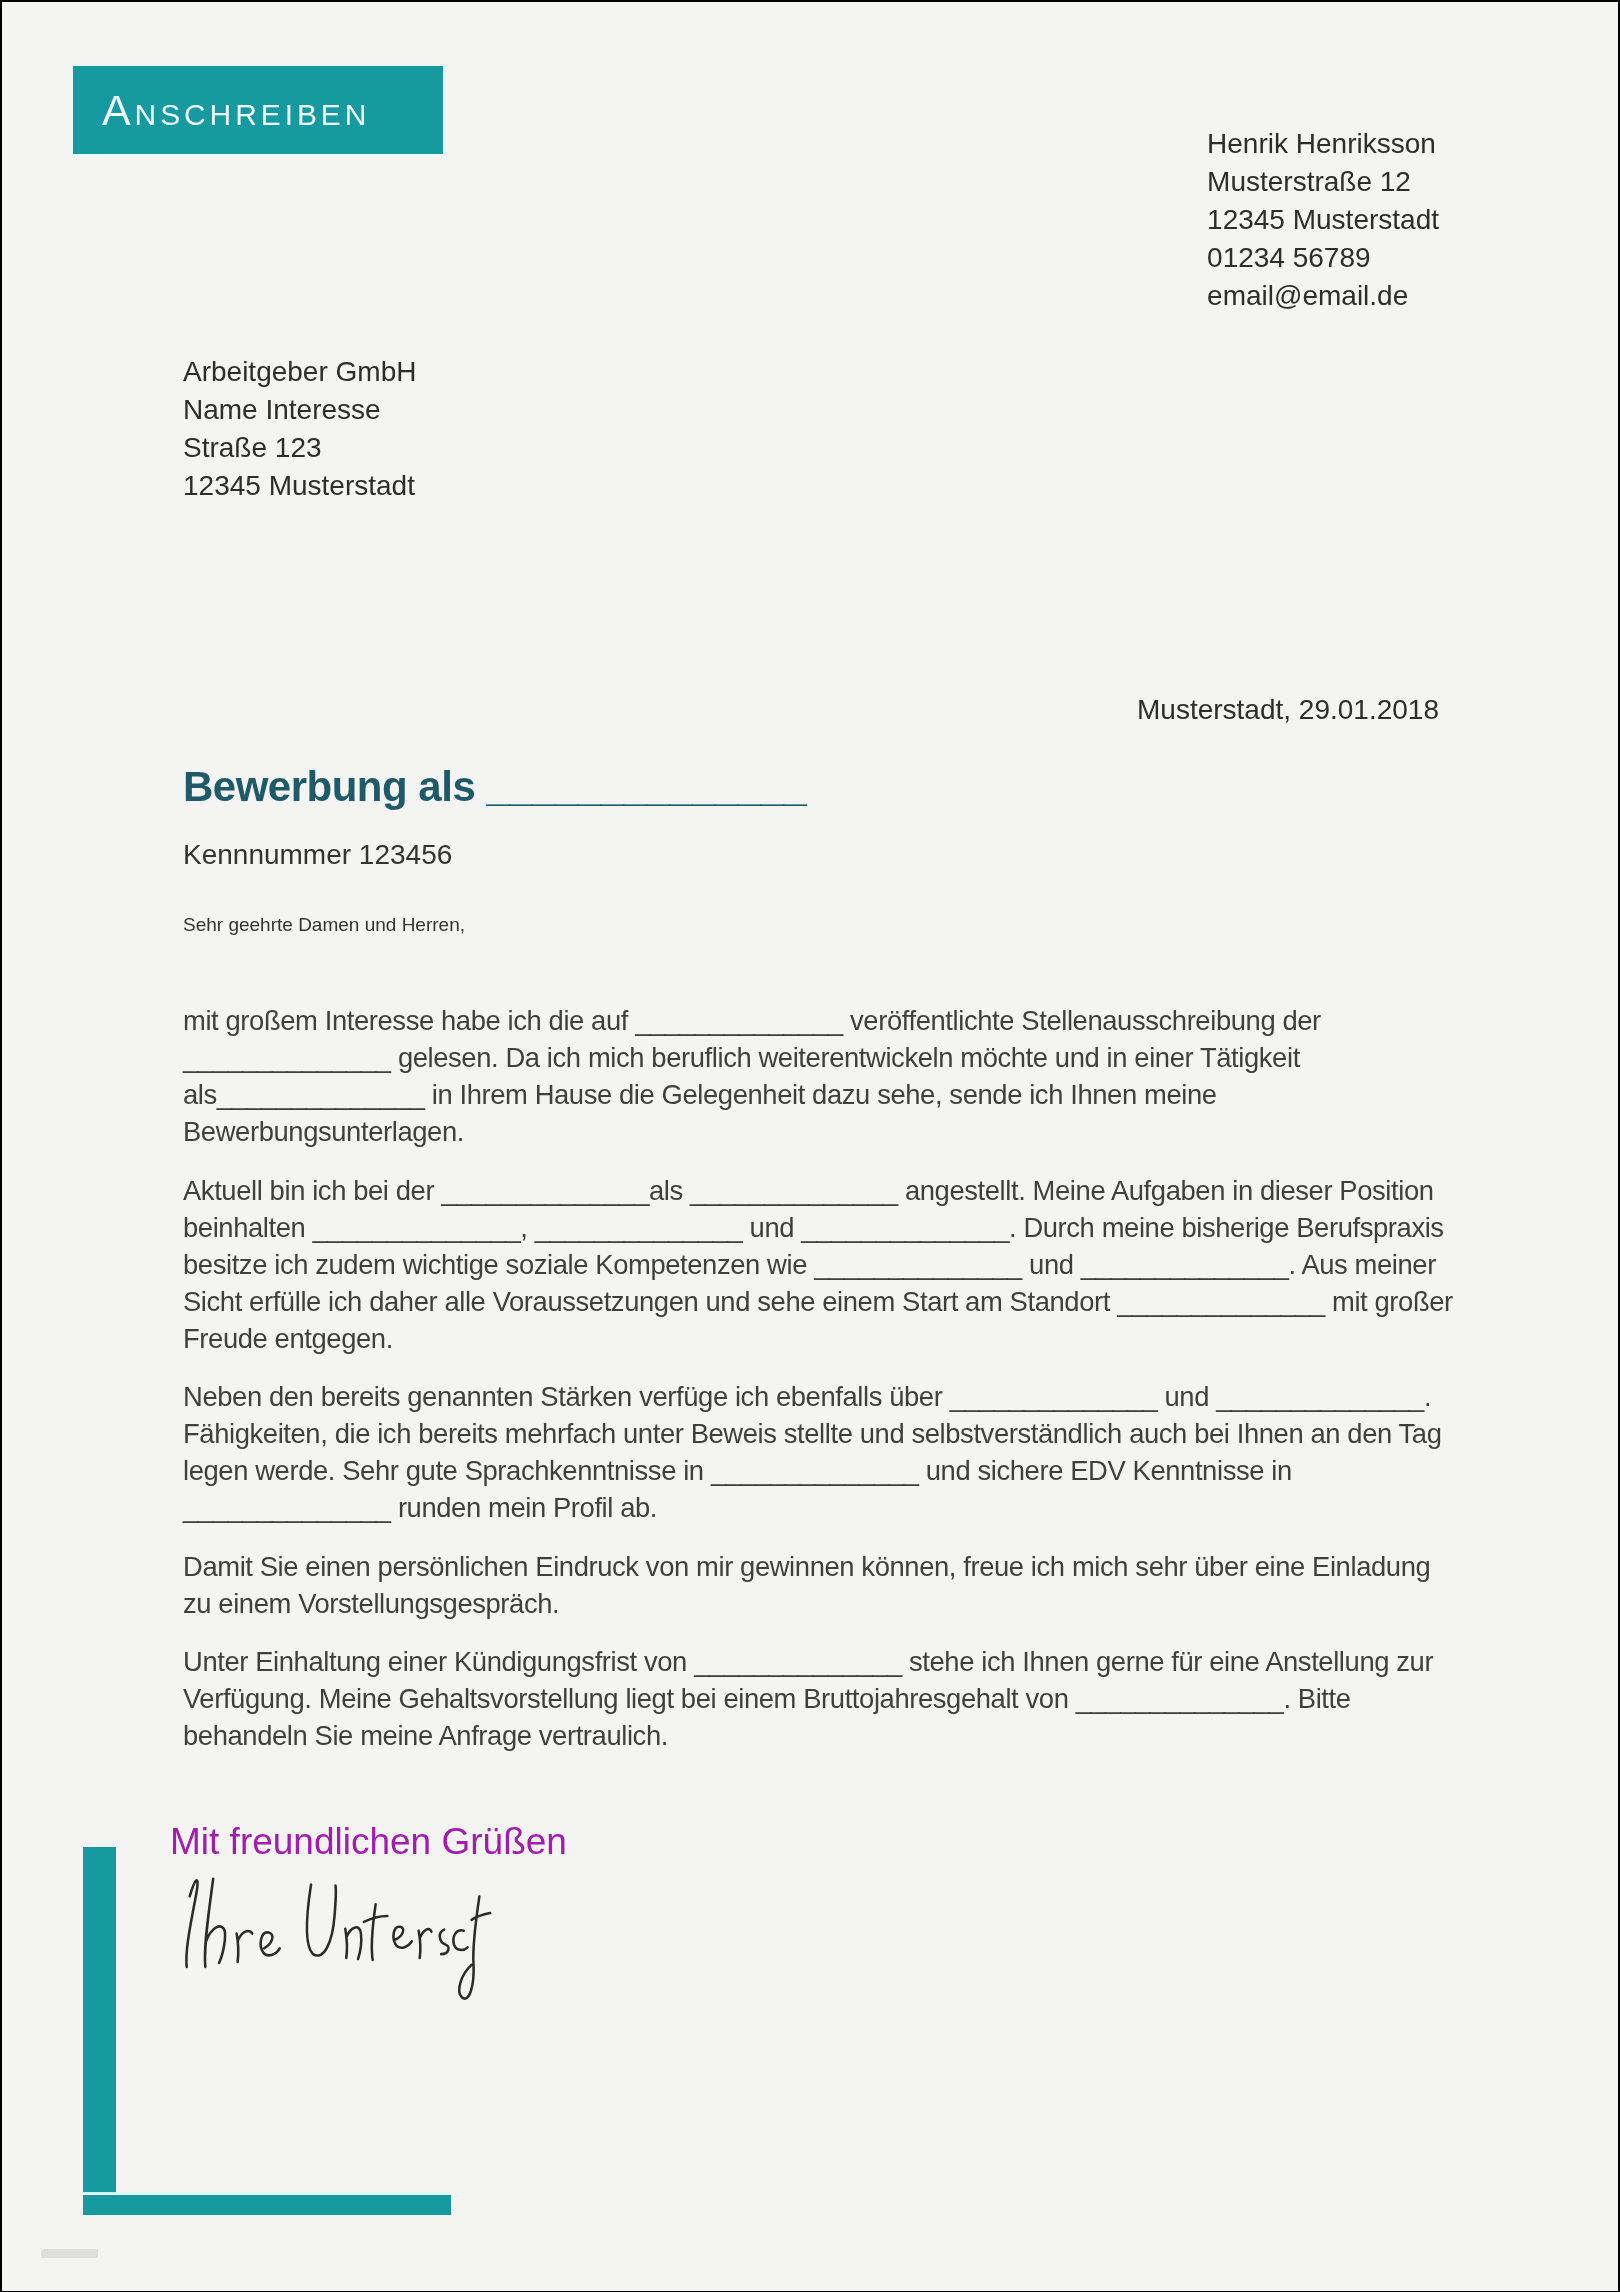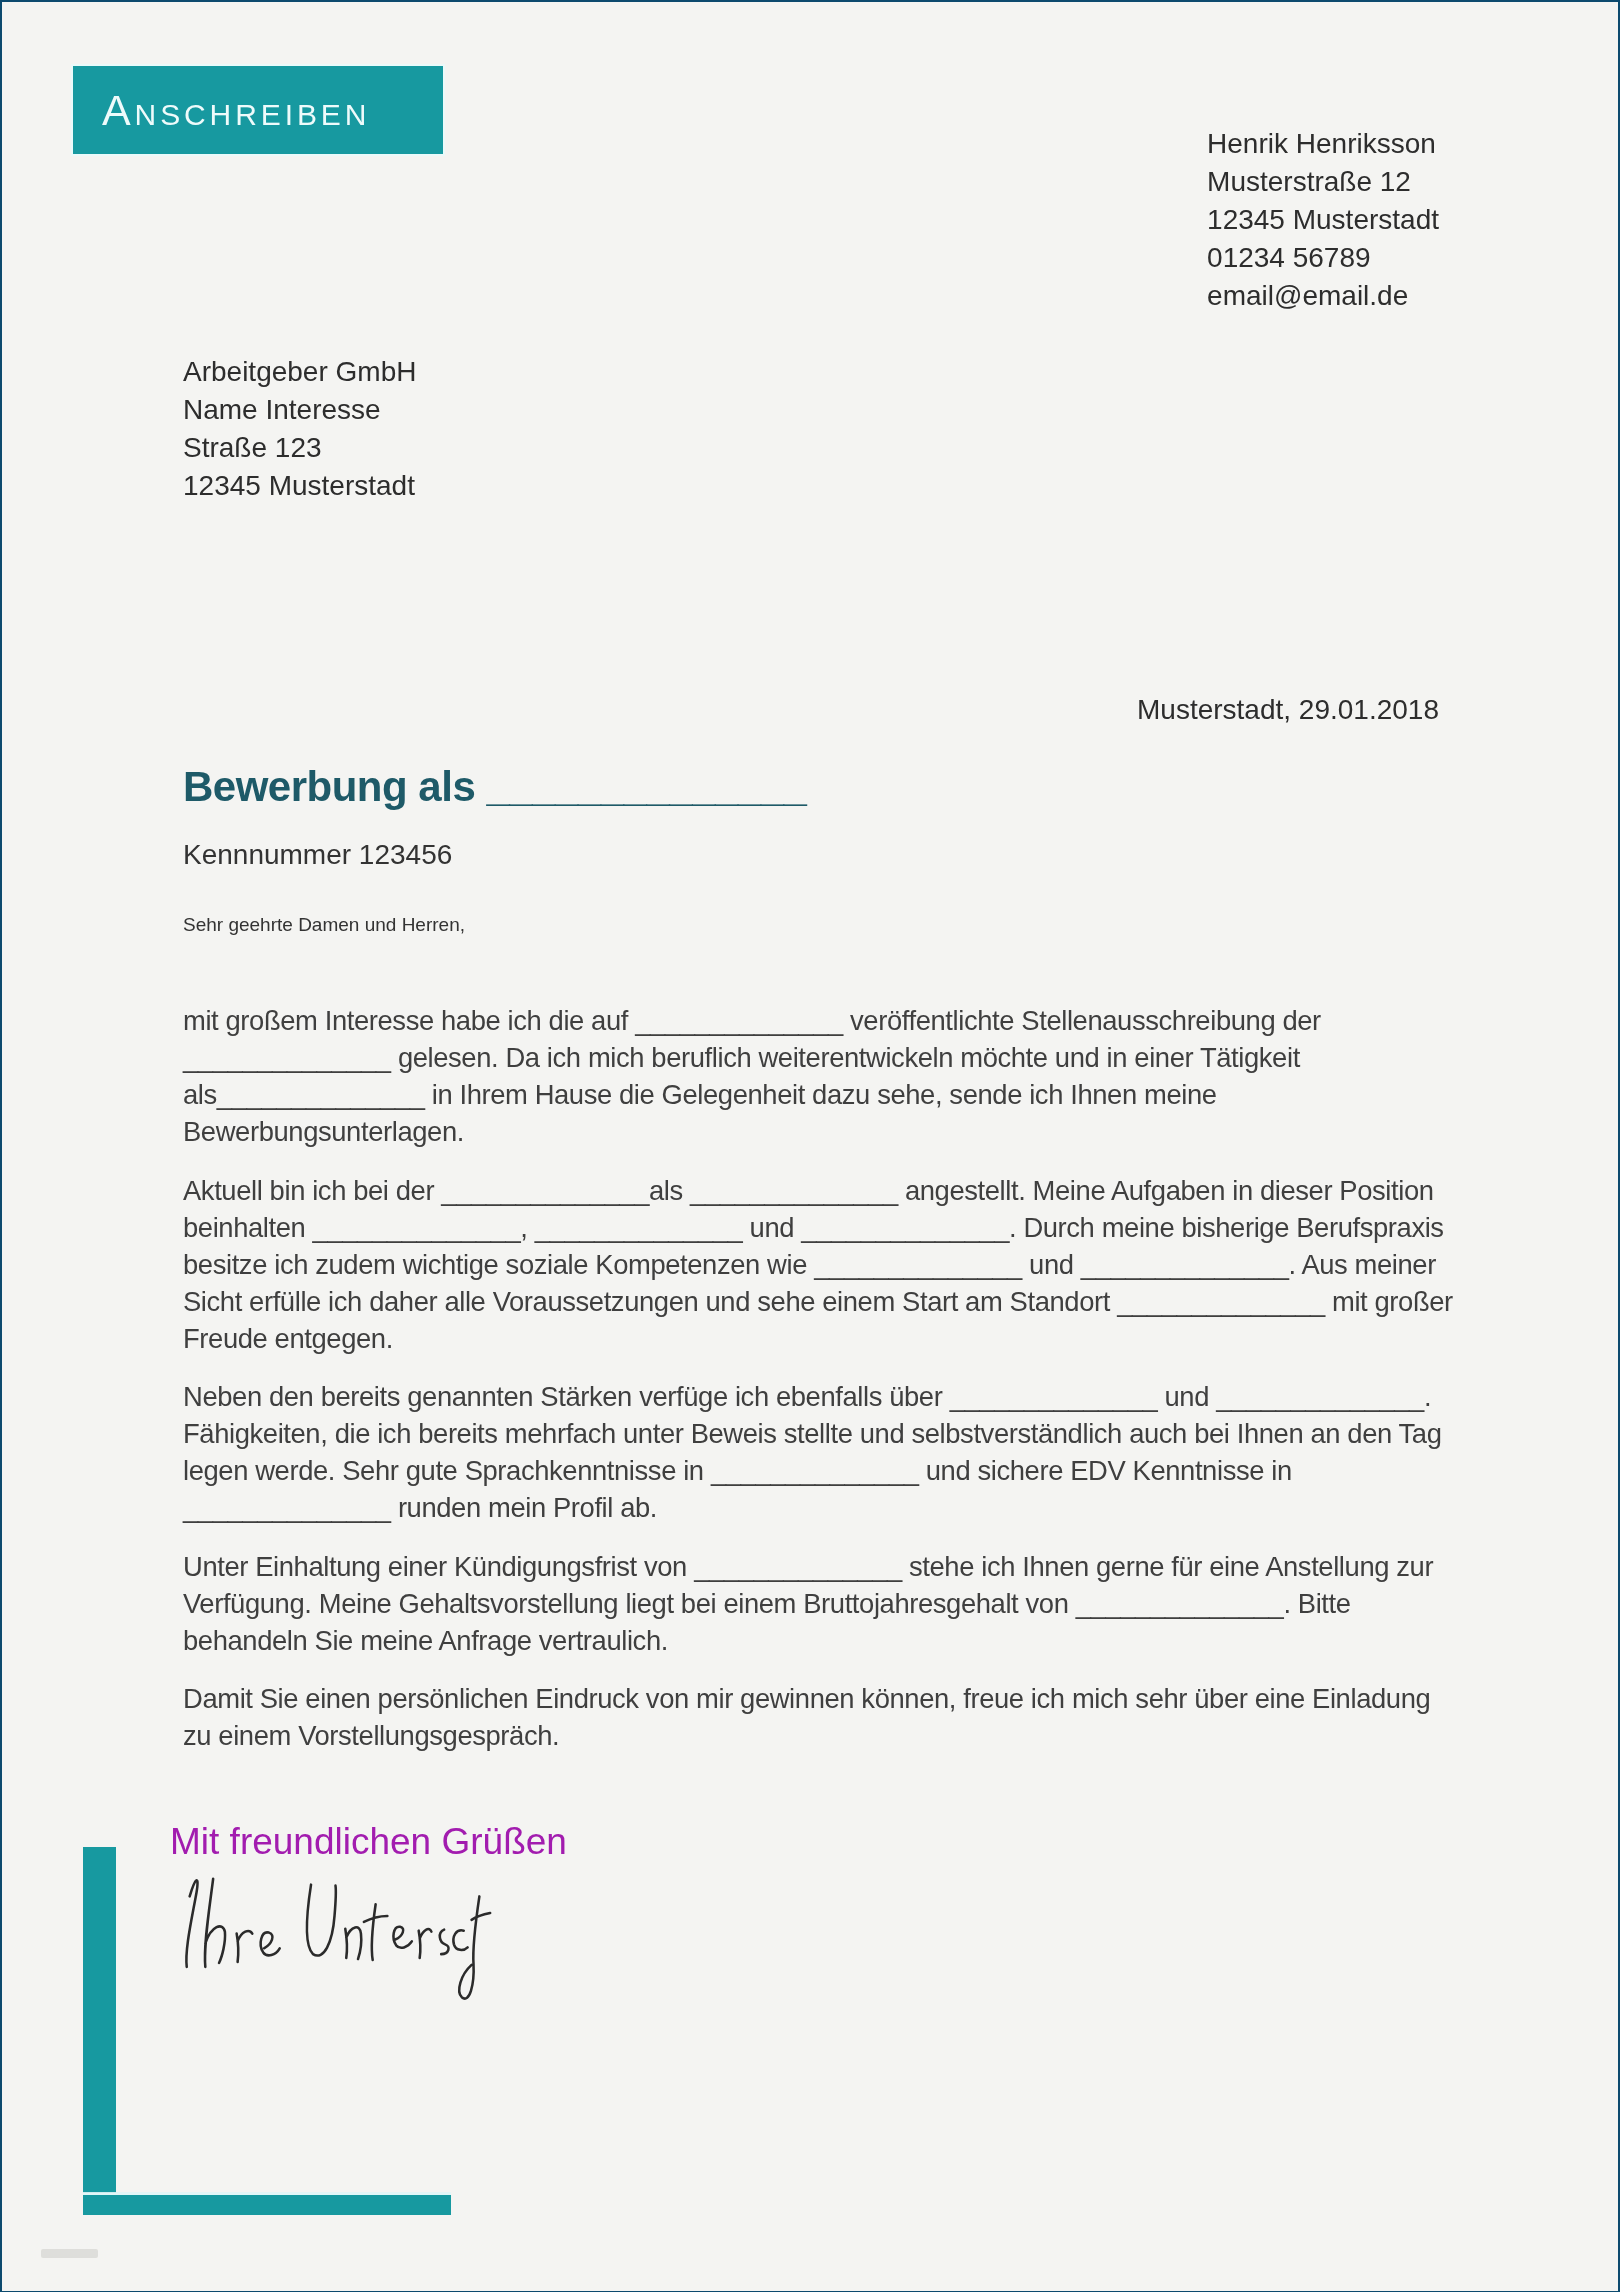--- a/index.html
+++ b/index.html
@@ -2,21 +2,21 @@
 <html lang="de"><head>
 <meta charset="utf-8">
 <style>
   html, body { margin: 0; padding: 0; background: #e9e9e7; }
   .page {
     position: relative;
     width: 1620px;
     height: 2293px;
     margin: 0 auto;
     background: #f4f4f2;
-    border: 2px solid #0c4a6e;
+    border: 2px solid #000000;
     box-sizing: border-box;
     overflow: hidden;
     font-family: "Liberation Sans", sans-serif;
     color: #2e2e2e;
   }
 
   
   .banner {
     position: absolute;
     left: 69px; top: 62px;
@@ -170,22 +170,22 @@
     <h1 class="subject-title">Bewerbung als ______________</h1>
     <div class="subject-ref">Kennnummer 123456</div>
   </div>
 
   <div class="salutation">Sehr geehrte Damen und Herren,</div>
 
   <div class="body-text">
     <p>mit großem Interesse habe ich die auf ______________ veröffentlichte Stellenausschreibung der ______________ gelesen. Da ich mich beruflich weiterentwickeln möchte und in einer Tätigkeit als______________ in Ihrem Hause die Gelegenheit dazu sehe, sende ich Ihnen meine Bewerbungsunterlagen.</p>
     <p>Aktuell bin ich bei der ______________als ______________ angestellt. Meine Aufgaben in dieser Position beinhalten ______________, ______________ und ______________. Durch meine bisherige Berufspraxis besitze ich zudem wichtige soziale Kompetenzen wie ______________ und ______________. Aus meiner Sicht erfülle ich daher alle Voraussetzungen und sehe einem Start am Standort ______________ mit großer Freude entgegen.</p>
     <p>Neben den bereits genannten Stärken verfüge ich ebenfalls über ______________ und ______________. Fähigkeiten, die ich bereits mehrfach unter Beweis stellte und selbstverständlich auch bei Ihnen an den Tag legen werde. Sehr gute Sprachkenntnisse in ______________ und sichere EDV Kenntnisse in ______________ runden mein Profil ab.</p>
+    <p>Damit Sie einen persönlichen Eindruck von mir gewinnen können, freue ich mich sehr über eine Einladung zu einem Vorstellungsgespräch.</p>
     <p>Unter Einhaltung einer Kündigungsfrist von ______________ stehe ich Ihnen gerne für eine Anstellung zur Verfügung. Meine Gehaltsvorstellung liegt bei einem Bruttojahresgehalt von ______________. Bitte behandeln Sie meine Anfrage vertraulich.</p>
-    <p>Damit Sie einen persönlichen Eindruck von mir gewinnen können, freue ich mich sehr über eine Einladung zu einem Vorstellungsgespräch.</p>
   </div>
 
   <div class="closing">Mit freundlichen Grüßen</div>
 
   <div class="signature">
     <span class="sr-only">Ihre Unterschrift</span>
     <svg viewBox="0 0 330 160" fill="none" stroke="#2b2b2b" stroke-width="2.6" stroke-linecap="round" stroke-linejoin="round">
 
       <path d="M16,38 C22,18 26,16 23,34 C18,62 11,92 13,110"></path>
       <path d="M40,20 C36,52 30,88 32,110 M32,86 C38,68 50,64 52,74 C53,85 49,100 46,106"></path>

